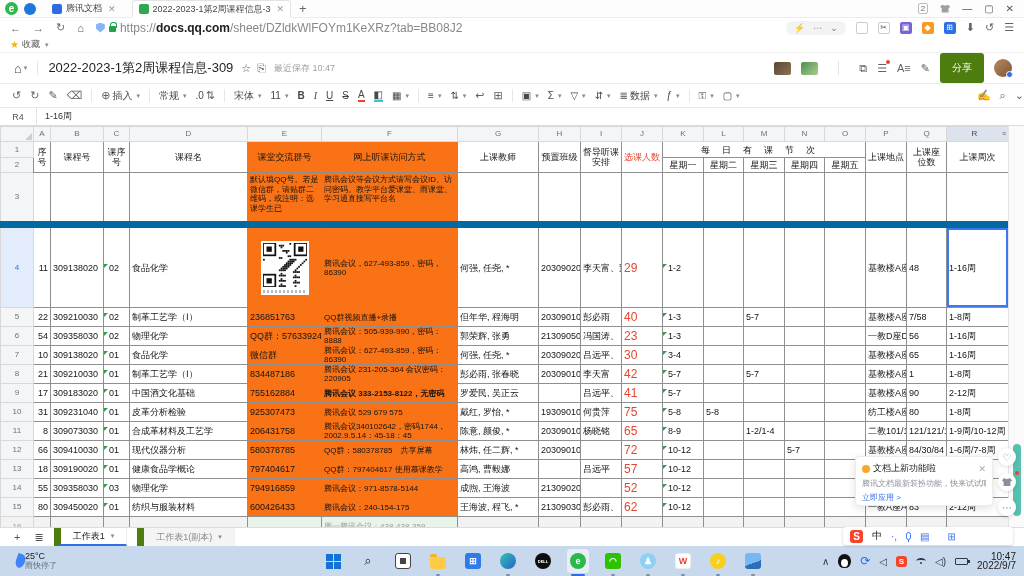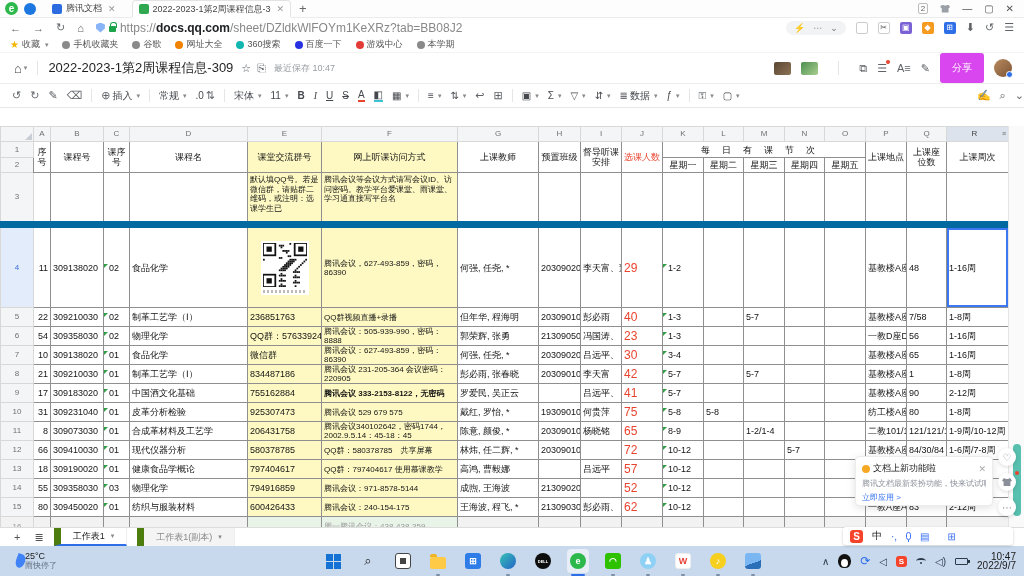--- a/index.html
+++ b/index.html
@@ -38,21 +38,21 @@
   .star{color:#f4b400;font-size:10px}
   
   .dochdr{position:absolute;top:53px;left:0;width:1024px;height:31px;background:#fff;display:flex;align-items:center;border-bottom:1px solid #ededed}
   .home{margin-left:14px;font-size:13px;color:#444}
   .caret{font-size:7px;color:#888;margin-left:2px}
   .vdiv{width:1px;height:14px;background:#e4e4e4;margin:0 10px}
   .doctitle{font-size:13px;color:#1f1f1f}
   .muted{font-size:9px;color:#9aa0a6}
   .hdr-right{margin-left:auto;display:flex;align-items:center;gap:10px;padding-right:12px}
   .avmini{width:17px;height:13px;border-radius:2px}
-  .sharebtn{background:#d946ef;color:#fff;font-size:10px;border:none;border-radius:3px;padding:8px 12px}
+  .sharebtn{background:#4d7c0f;color:#fff;font-size:10px;border:none;border-radius:3px;padding:8px 12px}
   .avatar{width:18px;height:18px;border-radius:50%;background:linear-gradient(135deg,#b98a5e,#7c5436);position:relative}
   .avatar i{position:absolute;right:-1px;bottom:-1px;width:7px;height:7px;border-radius:50%;background:#2e6fe8;border:1px solid #fff}
   .reddot{position:relative}
   .reddot:after{content:"";position:absolute;top:-2px;right:-3px;width:4px;height:4px;border-radius:50%;background:#e8442e}
   
   .tbar{position:absolute;top:84px;left:0;width:1024px;height:24px;background:#fff;border-bottom:1px solid #e8e8e8;display:flex;align-items:center;gap:9px;font-size:10px;color:#45494e;padding-left:12px}
   .tbar .sep{width:1px;height:13px;background:#e6e6e6}
   .tbtn{display:flex;align-items:center;gap:2px;white-space:nowrap}
   .chipA{border-bottom:2px solid #e8442e;line-height:10px}
   .chipF{border-bottom:2px solid #39c3d4;line-height:10px}
@@ -67,21 +67,21 @@
   table{border-collapse:collapse;table-layout:fixed;width:1008px}
   td{border:1px solid #8f8f8f;font-size:9px;line-height:10px;color:#141414;padding:0 2px;overflow:hidden;white-space:nowrap;vertical-align:middle}
   td.g{background:#f4f5f7;border:1px solid #d8d8d8;color:#707070;font-size:8px;text-align:center;padding:0}
   td.g.selg{background:#e3ecfb;color:#3a6fd8}
   tr.lrow td{height:15px}
   td.corner{position:relative}
   td.corner:after{content:"";position:absolute;right:1px;bottom:1px;border-left:7px solid transparent;border-bottom:7px solid #c9ced6}
   td.lsel{background:#dde3ec;color:#444}
   .filt{float:right;margin-right:2px;color:#666;font-size:7px}
   td.hd{text-align:center;white-space:normal;font-size:9px;line-height:10px}
-  td.gn{background:#fef9c3}
+  td.gn{background:#f97316}
   td.note{font-size:8px;line-height:9.5px;white-space:normal;text-align:left;vertical-align:top;padding-top:2px}
   tr.r3 td{border-bottom:7px solid #0369a1}
   td.rd{color:#e8432e;font-size:12px}
   td.hdrd{color:#e8432e}
   td.c0{text-align:right}
   td.c4{text-align:left}
   td.c5{white-space:normal;font-size:8px;line-height:9px}
   td.sel{box-shadow:inset 0 0 0 2px #3d78f2}
   td.bold{font-weight:bold}
   tr.fade td{color:#9a9a9a;background:#f2f2f2}
@@ -195,29 +195,20 @@
       <span class="ic">☰</span>
     </div>
   </div>
 
   <div class="bmbar">
     <span class="bm">
         <span class="star">★</span>
         <span>收藏</span>
         <span class="caret">▾</span>
       </span>
-    <span id="bmlist" style="display:flex;gap:14px">
-        <span class="bm"><span class="dot" style="background:#8a8a8a"></span>手机收藏夹</span>
-        <span class="bm"><span class="dot" style="background:#8a8a8a"></span>谷歌</span>
-        <span class="bm"><span class="dot" style="background:#f08300"></span>网址大全</span>
-        <span class="bm"><span class="dot" style="background:#13b5b1"></span>360搜索</span>
-        <span class="bm"><span class="dot" style="background:#2932e1"></span>百度一下</span>
-        <span class="bm"><span class="dot" style="background:#e23c39"></span>游戏中心</span>
-        <span class="bm"><span class="dot" style="background:#8a8a8a"></span>本学期</span>
-      </span>
   </div>
 
   <div class="dochdr">
     <span class="home">⌂</span>
       <span class="caret">▾</span>
     <span class="vdiv"></span>
     <span class="doctitle">2022-2023-1第2周课程信息-309</span>
     <span class="ic" style="margin-left:8px">☆</span>
     <span class="ic" style="margin-left:6px">⎘</span>
     <span class="muted" style="margin-left:8px">最近保存 10:47</span>
@@ -289,20 +280,25 @@
     <span class="tbtn">ƒ<span class="caret">▾</span></span>
     <span class="sep"></span>
     <span class="tbtn">⚿<span class="caret">▾</span></span>
     <span class="tbtn">▢<span class="caret">▾</span></span>
     <span class="grow"></span>
     <span class="ic">✍</span>
     <span class="ic">⌕</span>
     <span class="ic">⌄</span>
   </div>
 
+  <div class="fbar">
+    <span class="namebox">R4</span>
+    <span class="vd"></span>
+    <span class="fval">1-16周</span>
+  </div>
 
   <div class="sheetwrap">
     <table id="grid">
         <colgroup>
           <col style="width:33px">
           <col style="width:17px">
           <col style="width:53px">
           <col style="width:26px">
           <col style="width:118px">
           <col style="width:74px">

